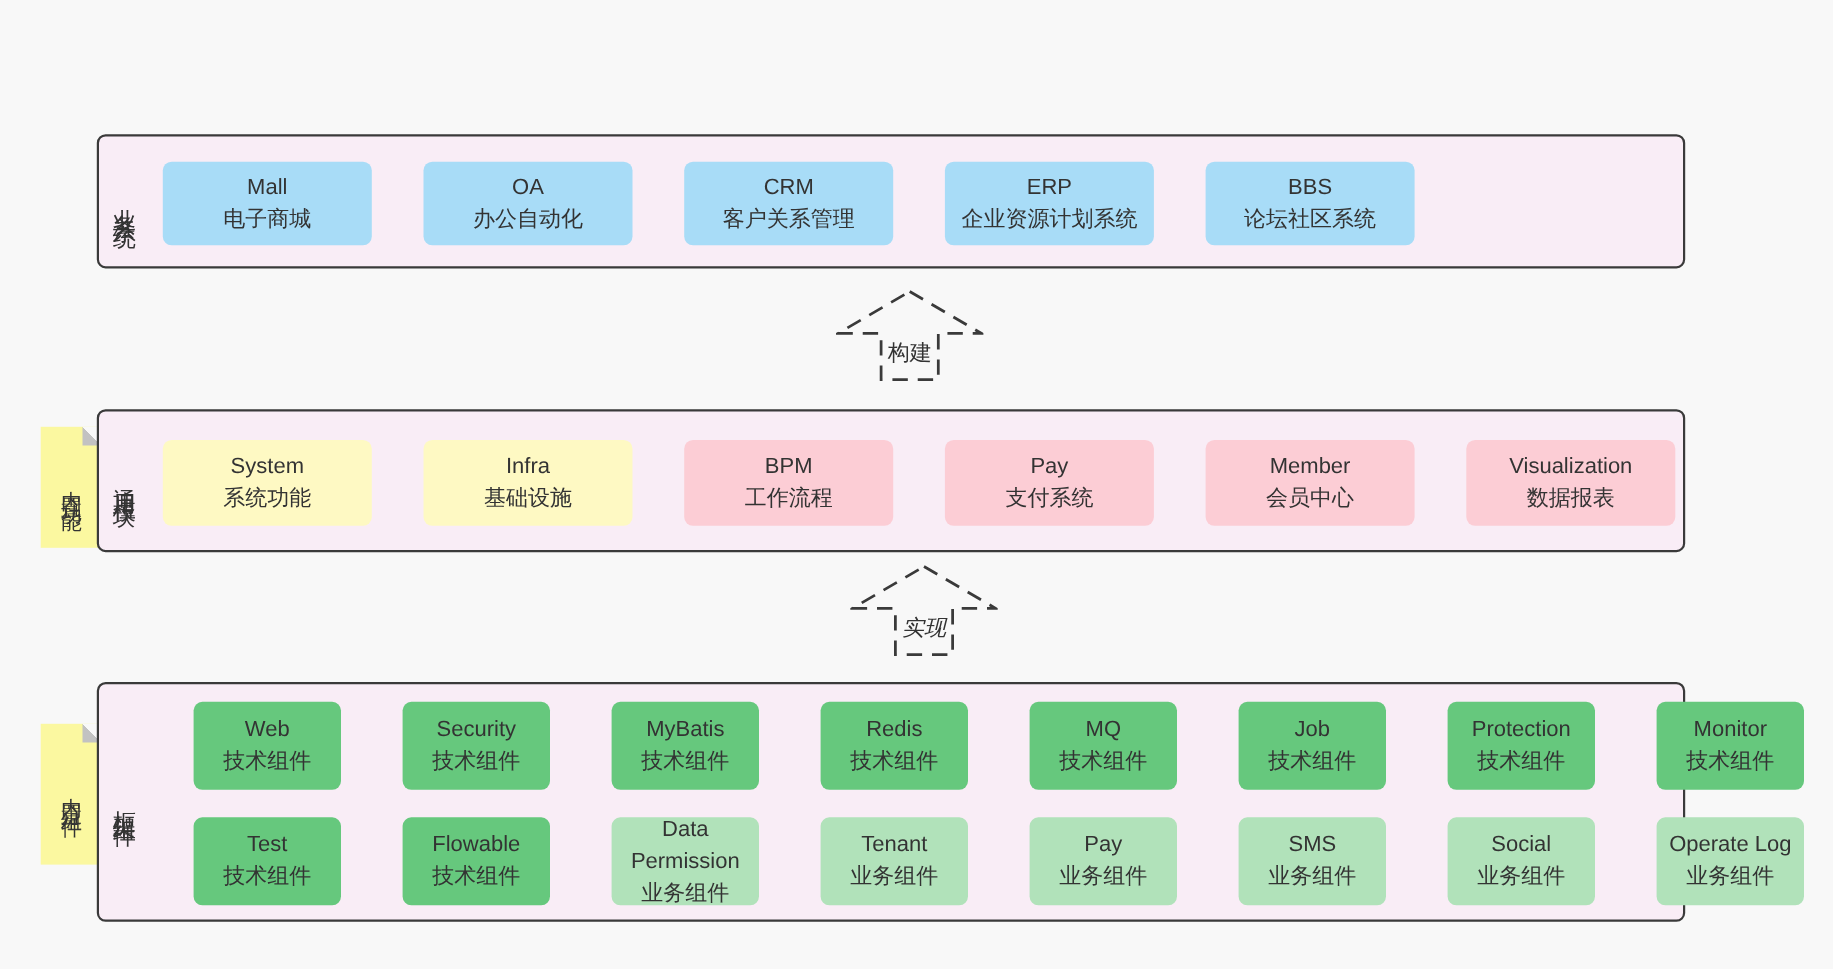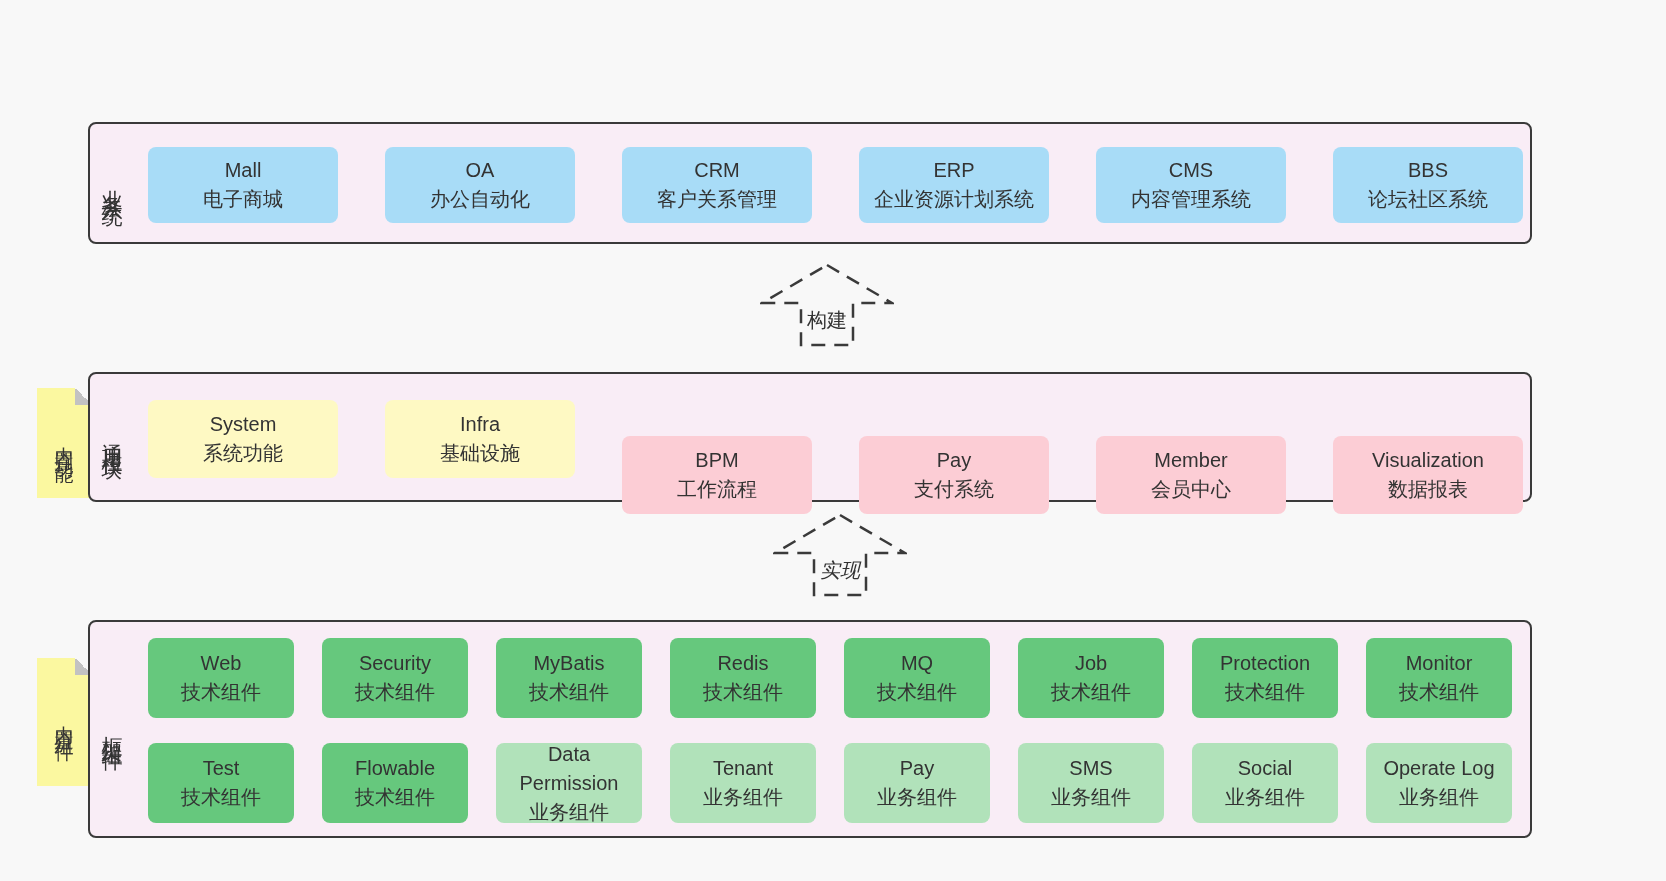--- a/index.html
+++ b/index.html
@@ -56,26 +56,26 @@
     align-items: center;
     justify-content: center;
     border-radius: 8px;
     text-align: center;
     font-size: 20px;
     line-height: 1.45;
     color: #333;
   }
   .box-lg { width: 190px; height: 76px; }
   #panel-modules .box-lg { height: 78px; }
-  .box-sm { width: 146px; height: 80px; }
+  .box-sm { width: 134px; height: 80px; margin-left: 28px; }
   .box-sm .en { max-width: 120px; }
 
   .blue        { background: #a8dcf7; }
   .red         { background: #fef9c3; }
-  .pink        { background: #fccdd5; margin-top: 36px; }
+  .pink        { background: #fccdd5; }
   .green       { background: #66c87d; }
   .green-light { background: #b1e2ba; }
 
   .note {
     position: absolute;
     left: 37px;
     width: 55px;
     background: #fbf8a0;
     z-index: 1;
   }
@@ -130,24 +130,20 @@
     </div>
     <div class="box box-lg blue">
       <span class="en">CRM</span>
       <span class="zh">客户关系管理</span>
     </div>
     <div class="box box-lg blue">
       <span class="en">ERP</span>
       <span class="zh">企业资源计划系统</span>
     </div>
     <div class="box box-lg blue">
-      <span class="en">CMS</span>
-      <span class="zh">内容管理系统</span>
-    </div>
-    <div class="box box-lg blue">
       <span class="en">BBS</span>
       <span class="zh">论坛社区系统</span>
     </div>
   </div>
 </div>
 
 <div class="arrow" id="arrow-build">
   <svg viewBox="0 0 134 86">
     <polygon points="67,3 132,41 93,41 93,83 41,83 41,41 2,41" fill="none" stroke="#3a3a3a" stroke-width="2.5" stroke-dasharray="14 9"></polygon>
   </svg>

